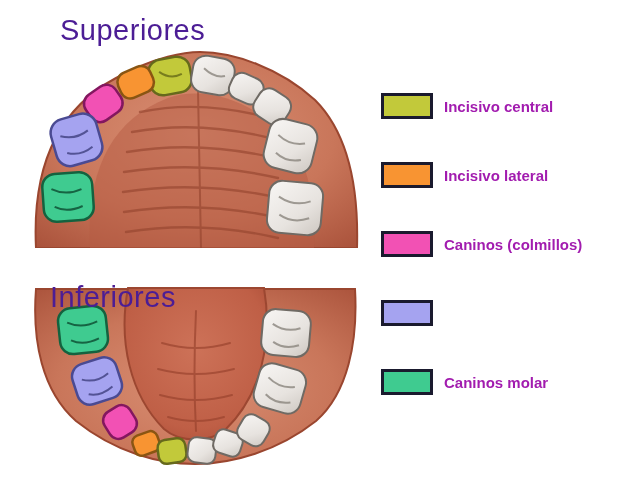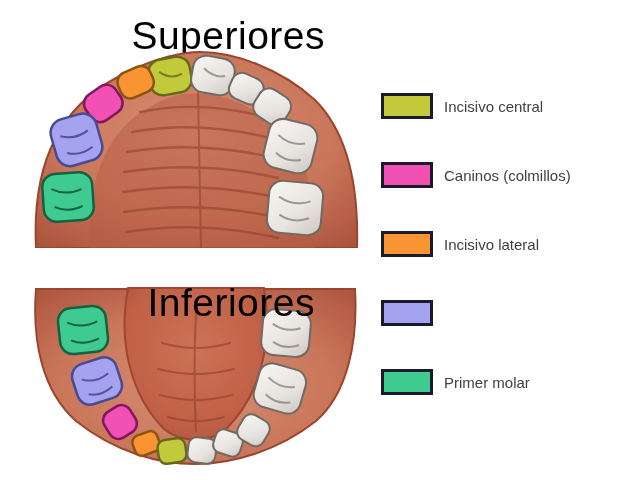--- a/index.html
+++ b/index.html
@@ -1,32 +1,32 @@
 <!DOCTYPE html>
 <html><head>
 <meta charset="utf-8">
 <style>
   html,body{margin:0;padding:0;background:#fff;}
   #screen{
     position:relative;width:640px;height:480px;background:#ffffff;
     overflow:hidden;font-family:"Liberation Sans",sans-serif;
   }
   .title{
-    position:absolute;color:#000000;font-size:39px;font-weight:400;
-    letter-spacing:.5px;text-align:right;white-space:nowrap;
+    position:absolute;color:#4c1d95;font-size:29px;font-weight:400;
+    letter-spacing:.5px;text-align:left;white-space:nowrap;
   }
   #title-upper{left:60px;top:14px;width:265px;}
   #title-lower{left:50px;top:249px;width:265px;z-index:3;margin-top:32px;}
   svg.arch{position:absolute;}
   #arch-upper{left:28px;top:48px;width:335px;height:200px;}
   #arch-lower{left:30px;top:283px;width:330px;height:185px;}
   #legend{position:absolute;left:381px;top:93px;}
   .legend-item{display:flex;align-items:center;gap:11px;height:26px;margin-bottom:43px;}
   .legend-item svg{display:block;width:52px;height:26px;flex:0 0 52px;}
-  .legend-label{font-size:15px;font-weight:400;color:#404040;white-space:nowrap;}
+  .legend-label{font-size:15px;font-weight:700;color:#a21caf;white-space:nowrap;}
 </style>
 </head>
 <body>
 
 <div id="screen">
 
   <div id="title-upper" class="title">Superiores</div>
 
   <svg id="arch-upper" class="arch" viewBox="0 0 335 200">
     <defs>
@@ -162,39 +162,39 @@
 
     <div class="legend-item">
       <svg viewBox="0 0 52 26">
         <rect x="1.5" y="1.5" width="49" height="23" stroke="#1a1a2e" stroke-width="3" fill="#c2c93a"></rect>
       </svg>
       <span class="legend-label">Incisivo central</span>
     </div>
 
     <div class="legend-item">
       <svg viewBox="0 0 52 26">
+        <rect x="1.5" y="1.5" width="49" height="23" stroke="#1a1a2e" stroke-width="3" fill="#f89432"></rect>
+      </svg>
+      <span class="legend-label">Incisivo lateral</span>
+    </div>
+
+    <div class="legend-item">
+      <svg viewBox="0 0 52 26">
         <rect x="1.5" y="1.5" width="49" height="23" stroke="#1a1a2e" stroke-width="3" fill="#f251b4"></rect>
       </svg>
       <span class="legend-label">Caninos (colmillos)</span>
     </div>
 
     <div class="legend-item">
       <svg viewBox="0 0 52 26">
-        <rect x="1.5" y="1.5" width="49" height="23" stroke="#1a1a2e" stroke-width="3" fill="#f89432"></rect>
-      </svg>
-      <span class="legend-label">Incisivo lateral</span>
-    </div>
-
-    <div class="legend-item">
-      <svg viewBox="0 0 52 26">
         <rect x="1.5" y="1.5" width="49" height="23" stroke="#1a1a2e" stroke-width="3" fill="#a5a3f0"></rect>
       </svg>
     </div>
 
     <div class="legend-item">
       <svg viewBox="0 0 52 26">
         <rect x="1.5" y="1.5" width="49" height="23" stroke="#1a1a2e" stroke-width="3" fill="#3fcb90"></rect>
       </svg>
-      <span class="legend-label">Primer molar</span>
+      <span class="legend-label">Caninos molar</span>
     </div>
 
   </div>
 </div>
 
 </body></html>

